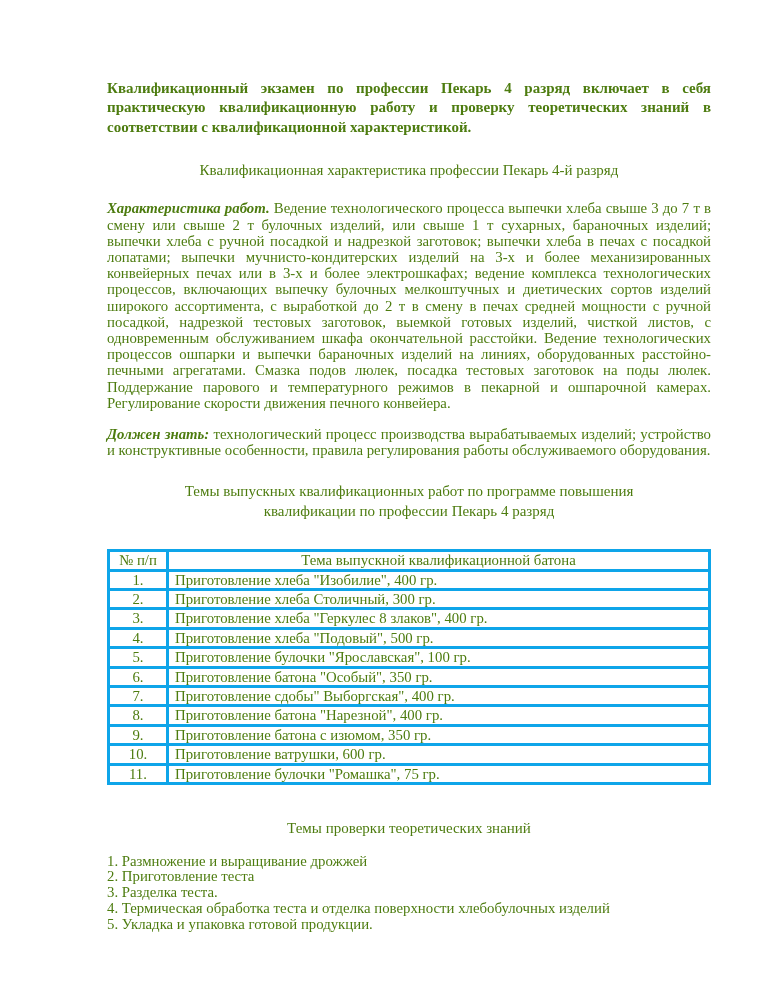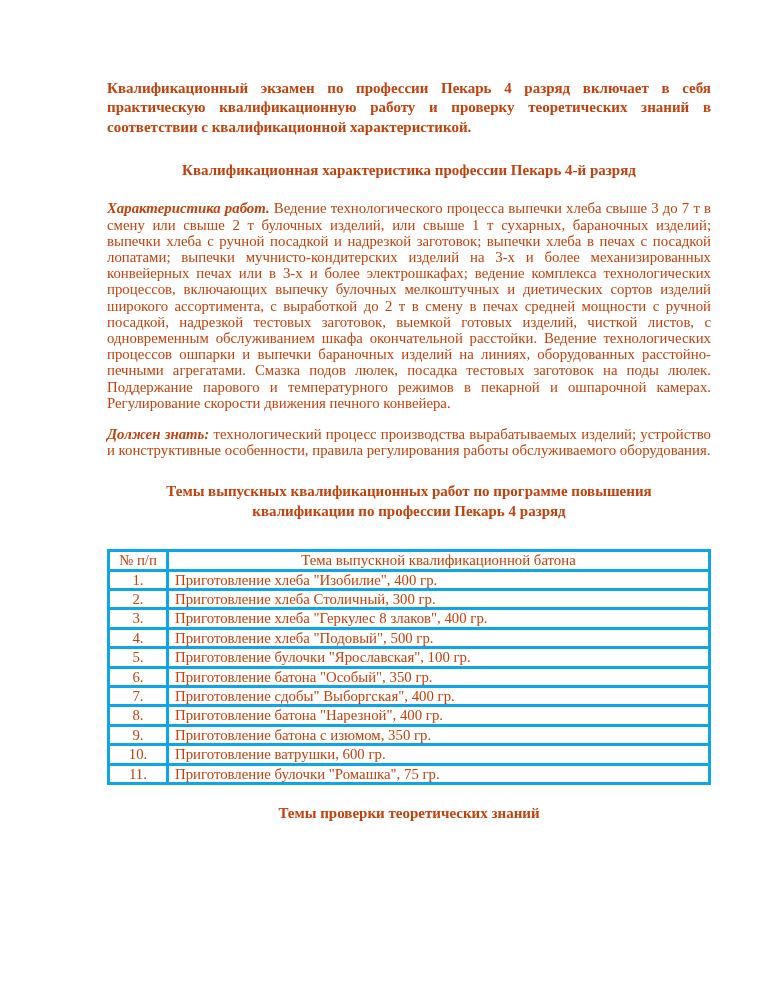--- a/index.html
+++ b/index.html
@@ -5,50 +5,50 @@
   html, body {
     margin: 0;
     padding: 0;
     background: #ffffff;
   }
   .page {
     position: relative;
     width: 768px;
     height: 994px;
     background: #ffffff;
-    color: #c2410c;
+    color: #4d7c0f;
     font-family: "Liberation Serif", "DejaVu Serif", serif;
     overflow: hidden;
   }
   .content {
     position: absolute;
     left: 107px;
     top: 64px;
     width: 604px;
   }
   .intro {
     font-weight: bold;
     font-size: 15px;
     line-height: 19.3px;
     text-align: justify;
   }
   .h-center {
-    font-weight: bold;
+    font-weight: normal;
     font-size: 15px;
     line-height: 19.5px;
     text-align: center;
   }
   .h1 { margin-top: 24px; }
   .h2 {
     margin-top: 24px;
     max-width: 492px;
     margin-left: auto;
     margin-right: auto;
   }
-  .h3 { margin-top: 19px; }
+  .h3 { margin-top: 34px; }
   .para {
     font-size: 14.8px;
     line-height: 16.2px;
     text-align: justify;
   }
   .para1 { margin-top: 20px; }
   .para2 { margin-top: 6px; }
   .lead-italic { font-style: italic; font-weight: bold; }
   table.topics-table {
     margin-top: 28px;
@@ -139,15 +139,22 @@
           </tr>
         <tr>
             <td class="num-cell">11.</td>
             <td class="topic-cell">Приготовление булочки "Ромашка", 75 гр.</td>
           </tr>
       </tbody>
     </table>
 
     <p class="h-center h3">Темы проверки теоретических знаний</p>
 
+    <div class="topic-list">
+      <p class="topic-item">1. Размножение и выращивание дрожжей</p>
+      <p class="topic-item">2. Приготовление теста</p>
+      <p class="topic-item">3. Разделка теста.</p>
+      <p class="topic-item">4. Термическая обработка теста и отделка поверхности хлебобулочных изделий</p>
+      <p class="topic-item">5. Укладка и упаковка готовой продукции.</p>
+    </div>
 
   </div>
 </div>
 
 </body></html>

